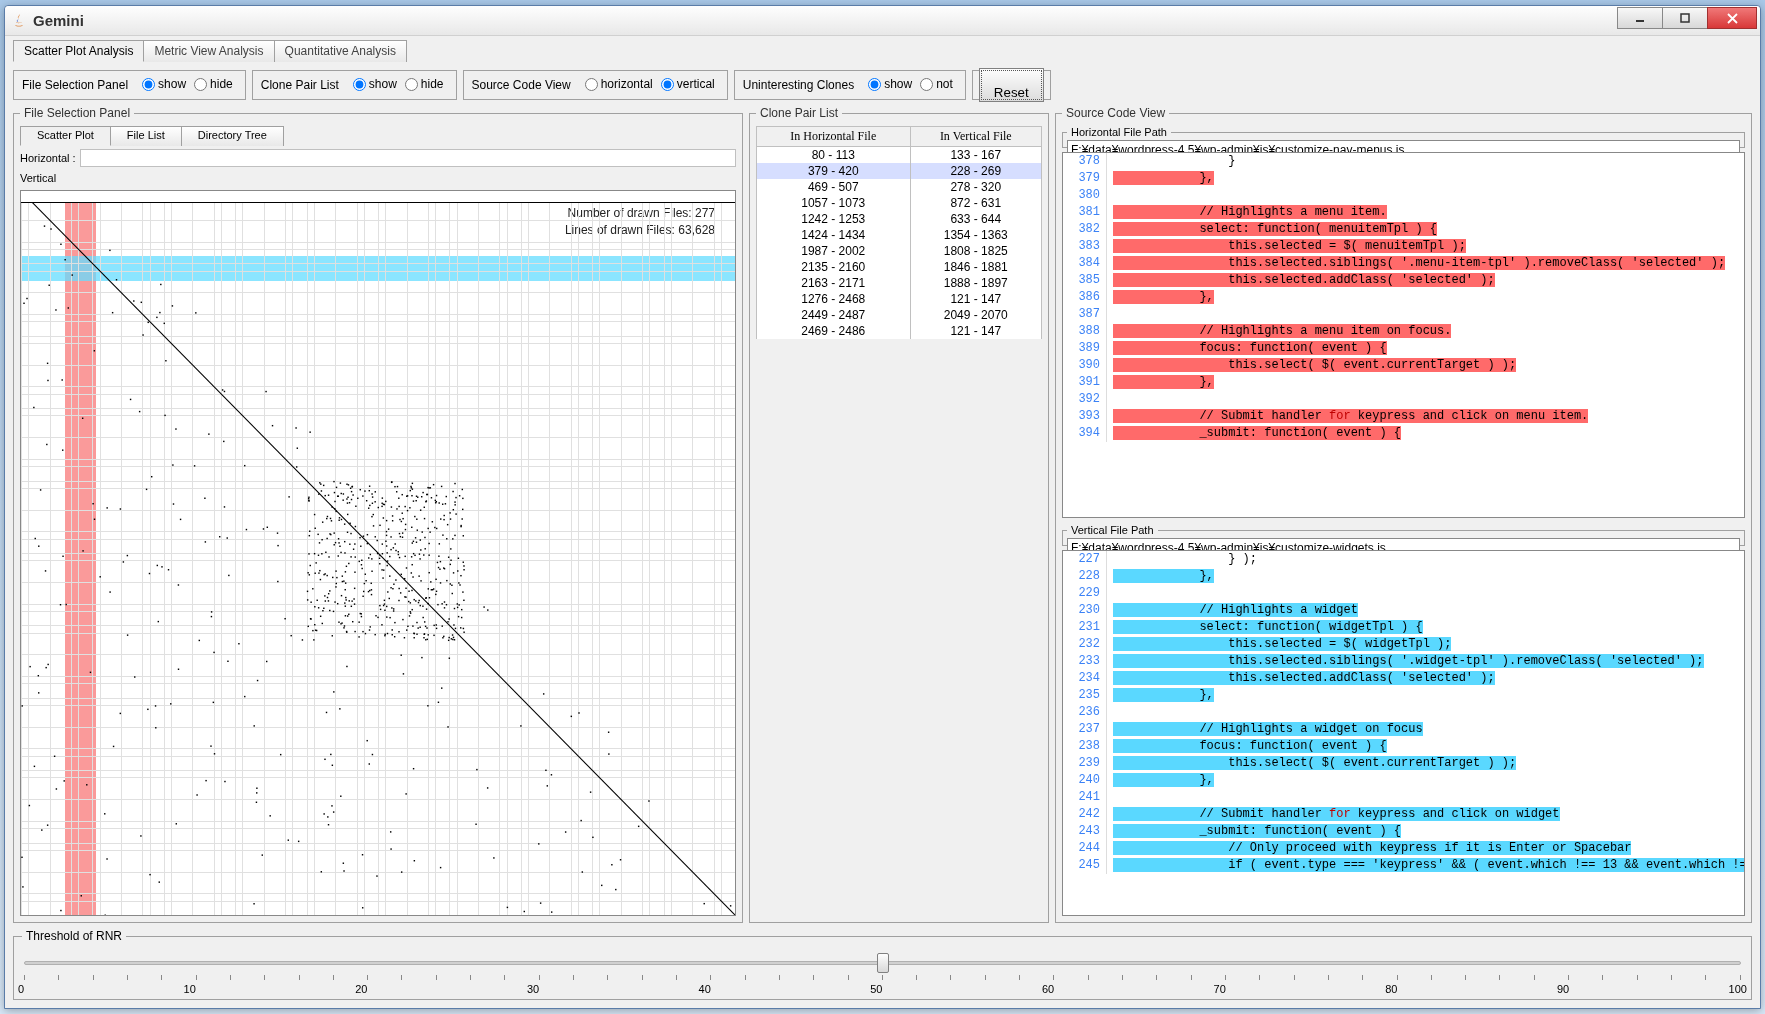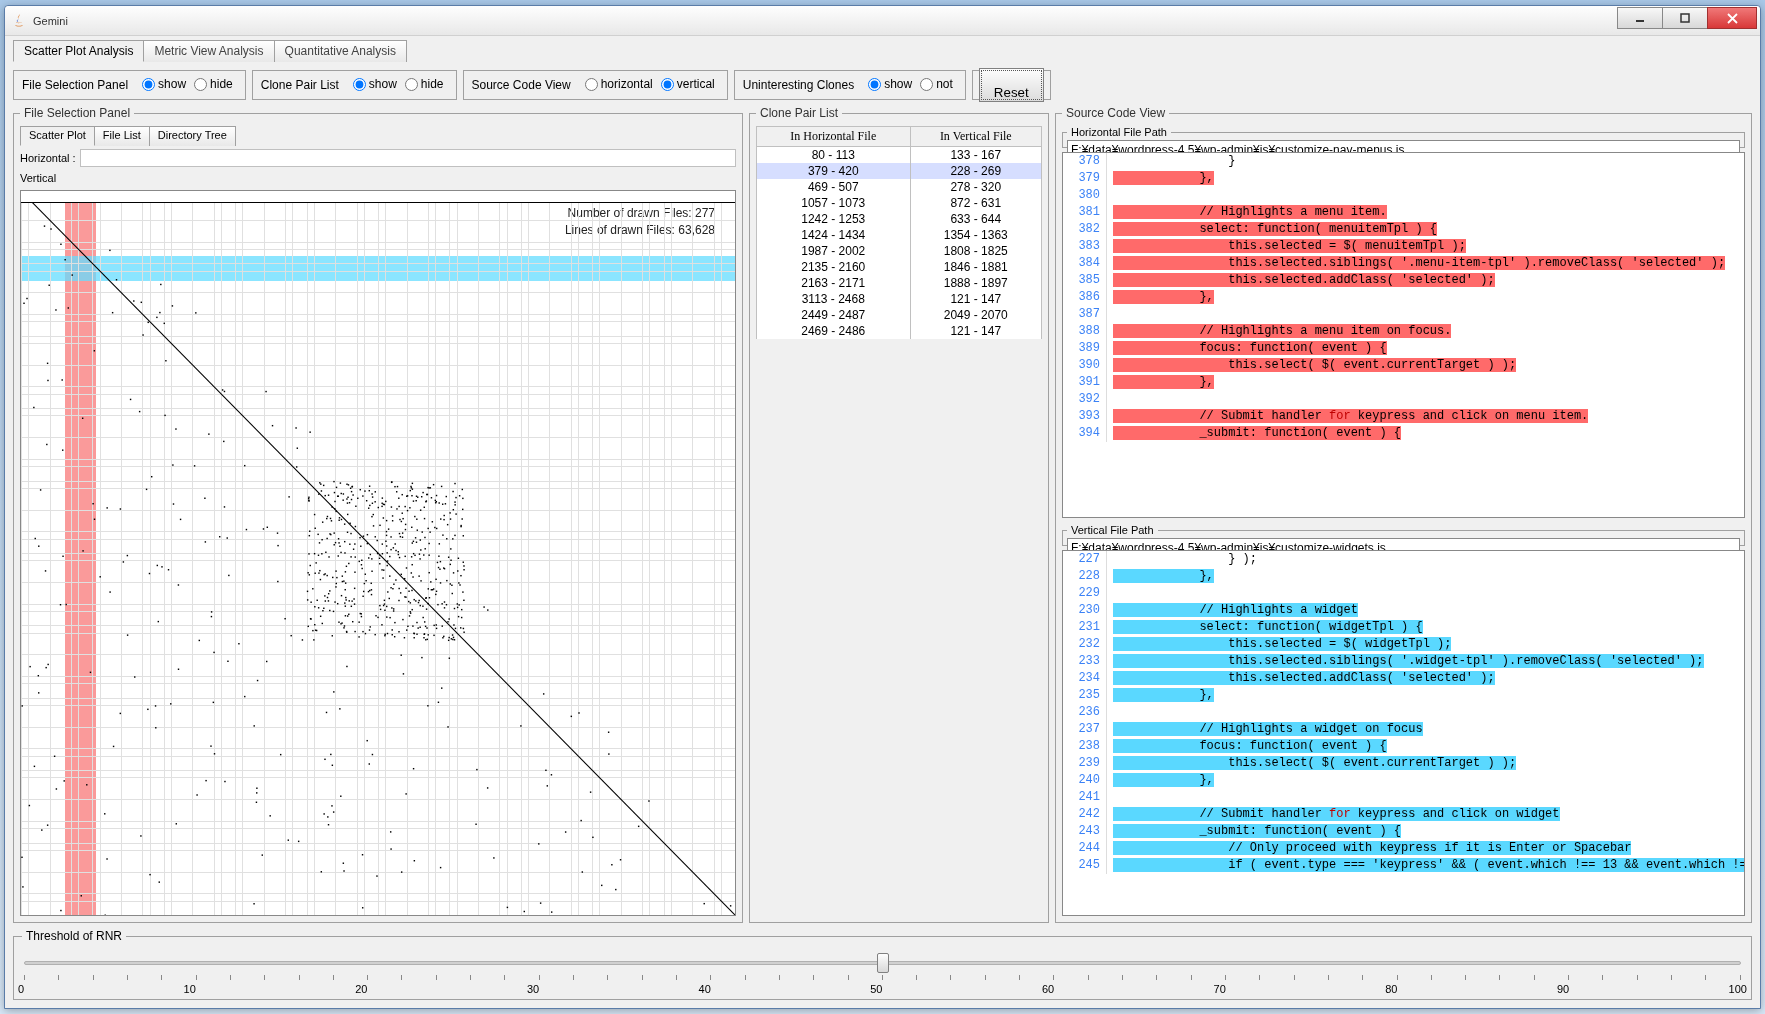--- a/index.html
+++ b/index.html
@@ -1,20 +1,20 @@
 <!DOCTYPE html>
 <html><head>
 <meta charset="utf-8">
 <style>
 * { box-sizing: border-box; margin: 0; padding: 0; }
 body { font-family: "MS UI Gothic","Meiryo UI",Tahoma,sans-serif; font-size: 12px; background: linear-gradient(to bottom,#a8c8e8,#d8e8f8); overflow: hidden; width: 1765px; height: 1014px; position: relative; }
 .window { position: absolute; top: 5px; left: 4px; width: 1757px; height: 1004px; background:#f0f0f0; border:1px solid #5a7ca8; border-radius:4px 4px 0 0; box-shadow:0 2px 10px rgba(0,0,0,.3); display:flex; flex-direction:column; }
 .titlebar { height:30px; background:linear-gradient(to bottom,#fefefe,#e8e8e8); border-bottom:1px solid #d0d0d0; display:flex; align-items:center; padding:0 4px; border-radius:4px 4px 0 0; }
 .titlebar .appicon { width:16px; height:16px; margin:0 6px 0 2px; display:inline-flex; align-items:center; justify-content:center; }
-.titlebar .title { flex:1; color:#333; font-size:11px; }
+.titlebar .title { flex:1; color:#333; font-size:15px;font-weight:bold; }
 .winbtns { display:flex; height:22px; margin-right:-1px; margin-top:-5px; }
 .winbtn { width:46px; height:22px; border:1px solid #888; background:linear-gradient(to bottom,#f8f8f8,#d8d8d8); display:flex; align-items:center; justify-content:center; font-size:11px; font-family:Tahoma; cursor:default; }
 .winbtn + .winbtn { margin-left:-1px; }
 .winbtn.close { background:linear-gradient(to bottom,#f07878,#d83838); color:#fff; border-color:#a03030; width:50px; }
 .body { flex:1; display:flex; flex-direction:column; padding:4px 8px 8px 8px; background:#f0f0f0; overflow:hidden; }
 .main-tabs { display:flex; height:22px; }
 .main-tab { padding:3px 10px; border:1px solid #a0a0a0; background:linear-gradient(to bottom,#fff,#e8e8e8); border-bottom:none; margin-right:-1px; cursor:default; color:#444; }
 .main-tab.active { background:#f0f0f0; border-bottom:1px solid #f0f0f0; position:relative; z-index:1; color:#000; }
 .option-row { display:flex; gap:6px; margin:8px 0 6px 0; align-items:center; }
 .opt-group { border:1px solid #a0a0a0; background:#f0f0f0; padding:4px 8px; display:flex; align-items:center; gap:6px; height:30px; }
@@ -22,21 +22,21 @@
 .radio { display:inline-flex; align-items:flex-end; gap:3px; margin:0 4px; }
 .radio input { margin:0; }
 .reset-btn { height:28px; padding:16px 14px; border:1px solid #808080; background:linear-gradient(to bottom,#fdfdfd,#dcdcdc); cursor:default; outline:1px dotted #555; outline-offset:-3px; }
 .content { flex:1; display:flex; gap:6px; min-height:0; }
 fieldset.panel { border:1px solid #a0a0a0; padding:6px 6px 6px 6px; display:flex; flex-direction:column; min-width:0; min-height:0; }
 fieldset.panel > legend { padding:0 4px; color:#333; }
 .fs-panel { width:730px; }
 .cp-panel { width:300px; }
 .sc-panel { flex:1; }
 .inner-tabs { display:flex; height:20px; margin-bottom:2px; }
-.inner-tab { padding:2px 8px; border:1px solid #a0a0a0; background:linear-gradient(to bottom,#fff,#e8e8e8); border-bottom:none; margin-right:-1px; font-size:11px; cursor:default; }
+.inner-tab { padding:2px 16px; border:1px solid #a0a0a0; background:linear-gradient(to bottom,#fff,#e8e8e8); border-bottom:none; margin-right:-1px; font-size:11px; cursor:default; }
 .inner-tab.active { background:#f0f0f0; border-bottom:1px solid #f0f0f0; z-index:1; position:relative; }
 .hv-row { display:flex; align-items:center; height:20px; font-size:11px; gap:4px; }
 .hv-row .pathbox { flex:1; height:18px; border:1px solid #c0c0c0; background:#fff; }
 .scatter-stage { flex:1; border:1px solid #888; background:#fff; margin-top:2px; position:relative; overflow:hidden; }
 .scatter-info { position:absolute; top:14px; right:20px; font-size:12px; color:#222; text-align:right; line-height:1.4; }
 .h-red { position:absolute; top:0; bottom:0; background:rgba(248,120,120,.75); }
 .v-cyan { position:absolute; left:0; right:0; background:rgba(100,220,255,.75); }
 .ruler { position:absolute; background:#fff; }
 .ruler.top { top:0; left:0; right:0; height:12px; border-bottom:1px solid #000; }
 .gridline { position:absolute; background:#e0e0e0; }
@@ -1055,21 +1055,21 @@
               </tr>
               <tr>
                 <td>2135 - 2160</td>
                 <td>1846 - 1881</td>
               </tr>
               <tr>
                 <td>2163 - 2171</td>
                 <td>1888 - 1897</td>
               </tr>
               <tr>
-                <td>3113 - 2468</td>
+                <td>1276 - 2468</td>
                 <td>121 - 147</td>
               </tr>
               <tr>
                 <td>2449 - 2487</td>
                 <td>2049 - 2070</td>
               </tr>
               <tr>
                 <td>2469 - 2486</td>
                 <td>121 - 147</td>
               </tr>

